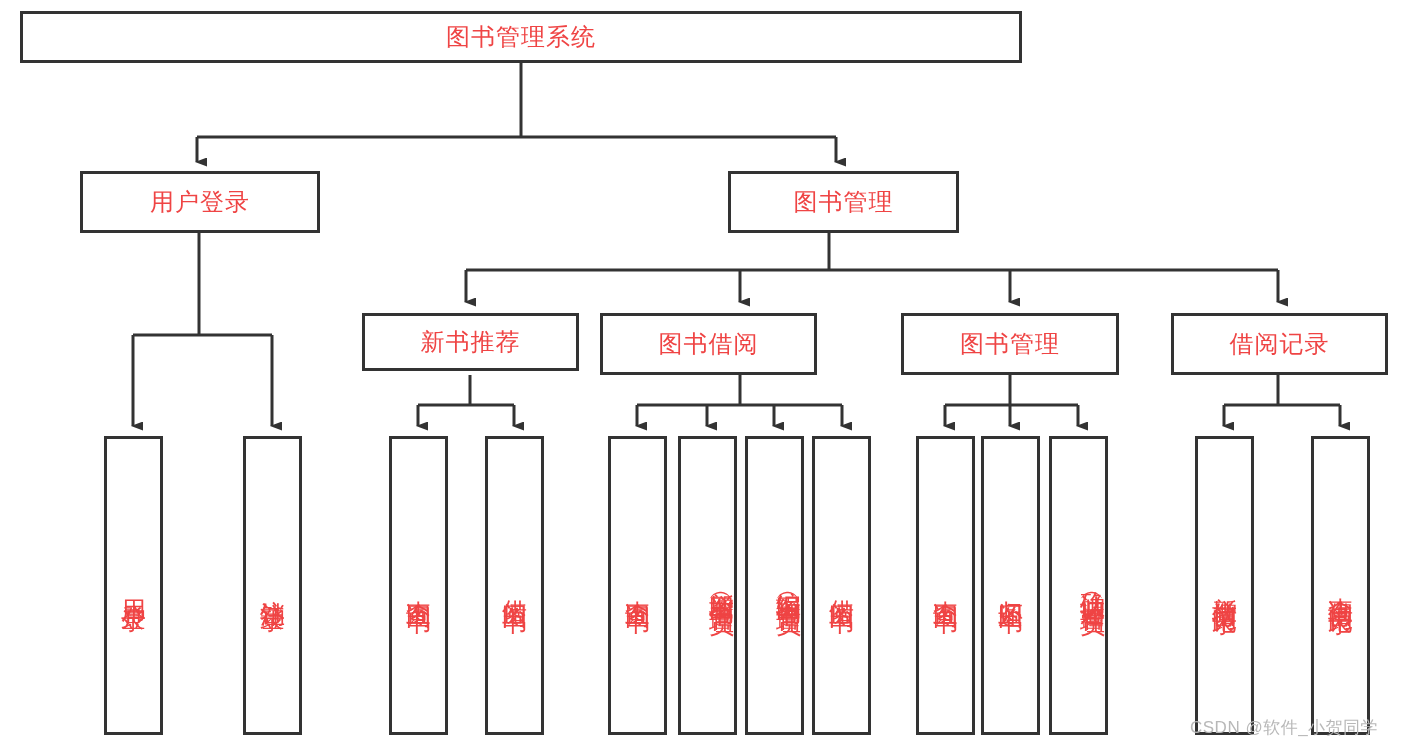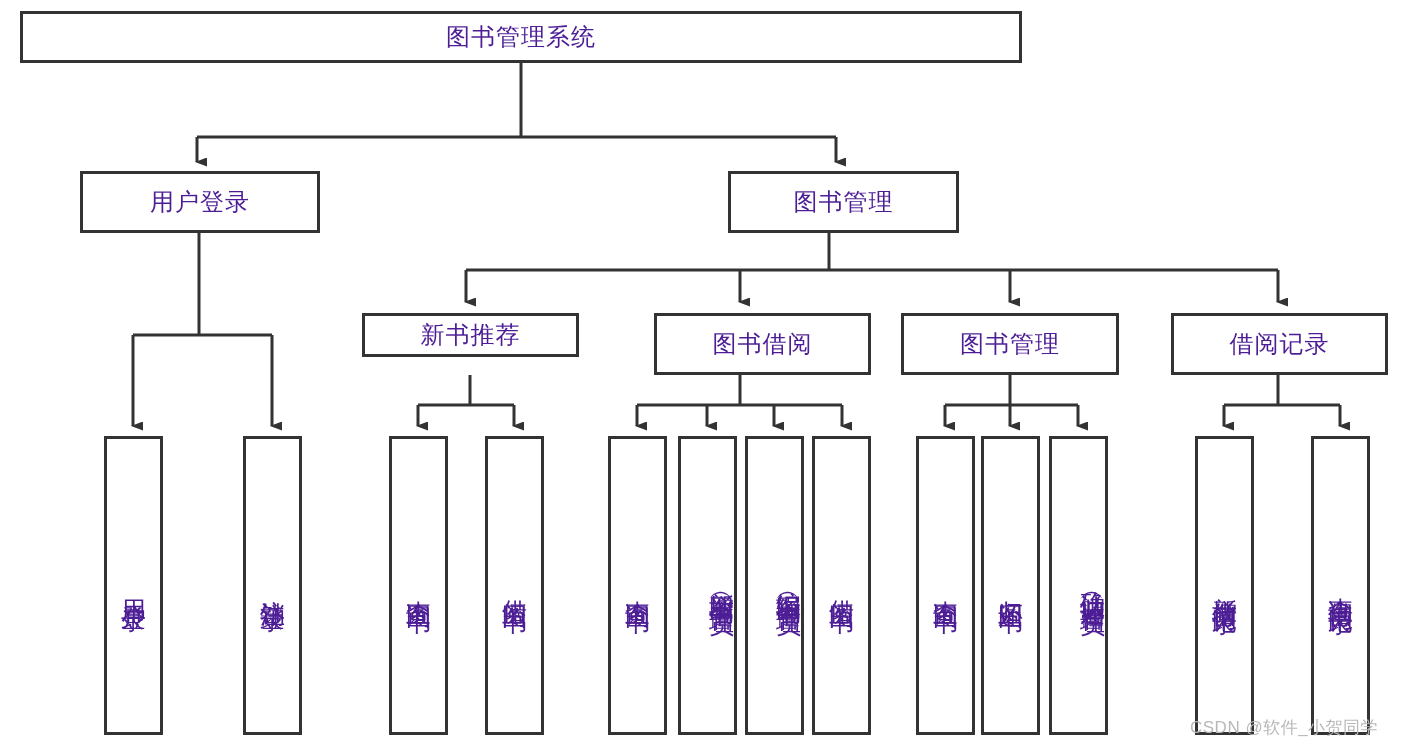--- a/index.html
+++ b/index.html
@@ -26,21 +26,21 @@
     pointer-events: none;
   }
   .node {
     position: absolute;
     box-sizing: border-box;
     border: 3px solid #333333;
     background: #ffffff;
     display: flex;
     align-items: center;
     justify-content: center;
-    color: #4c1d95;
+    color: #ef4444;
   }
   .node.horiz {
     font-size: 24px;
     letter-spacing: 1px;
     white-space: nowrap;
   }
   .node.vert {
     writing-mode: vertical-rl;
     text-orientation: upright;
     font-size: 25px;
@@ -139,25 +139,25 @@
   </div>
 
   <div class="node horiz" style="left:80px; top:171px; width:240px; height:62px;">
     <span>用户登录</span>
   </div>
 
   <div class="node horiz" style="left:712px; top:171px; width:231px; height:62px;margin-left:16px;">
     <span>图书管理</span>
   </div>
 
-  <div class="node horiz" style="left:362px; top:313px; width:217px; height:44px;">
+  <div class="node horiz" style="left:362px; top:313px; width:217px; height:58px;">
     <span>新书推荐</span>
   </div>
 
-  <div class="node horiz" style="left:654px; top:313px; width:217px; height:62px;">
+  <div class="node horiz" style="left:600px; top:313px; width:217px; height:62px;">
     <span>图书借阅</span>
   </div>
 
   <div class="node horiz" style="left:901px; top:313px; width:218px; height:62px;">
     <span>图书管理</span>
   </div>
 
   <div class="node horiz" style="left:1171px; top:313px; width:217px; height:62px;">
     <span>借阅记录</span>
   </div>

